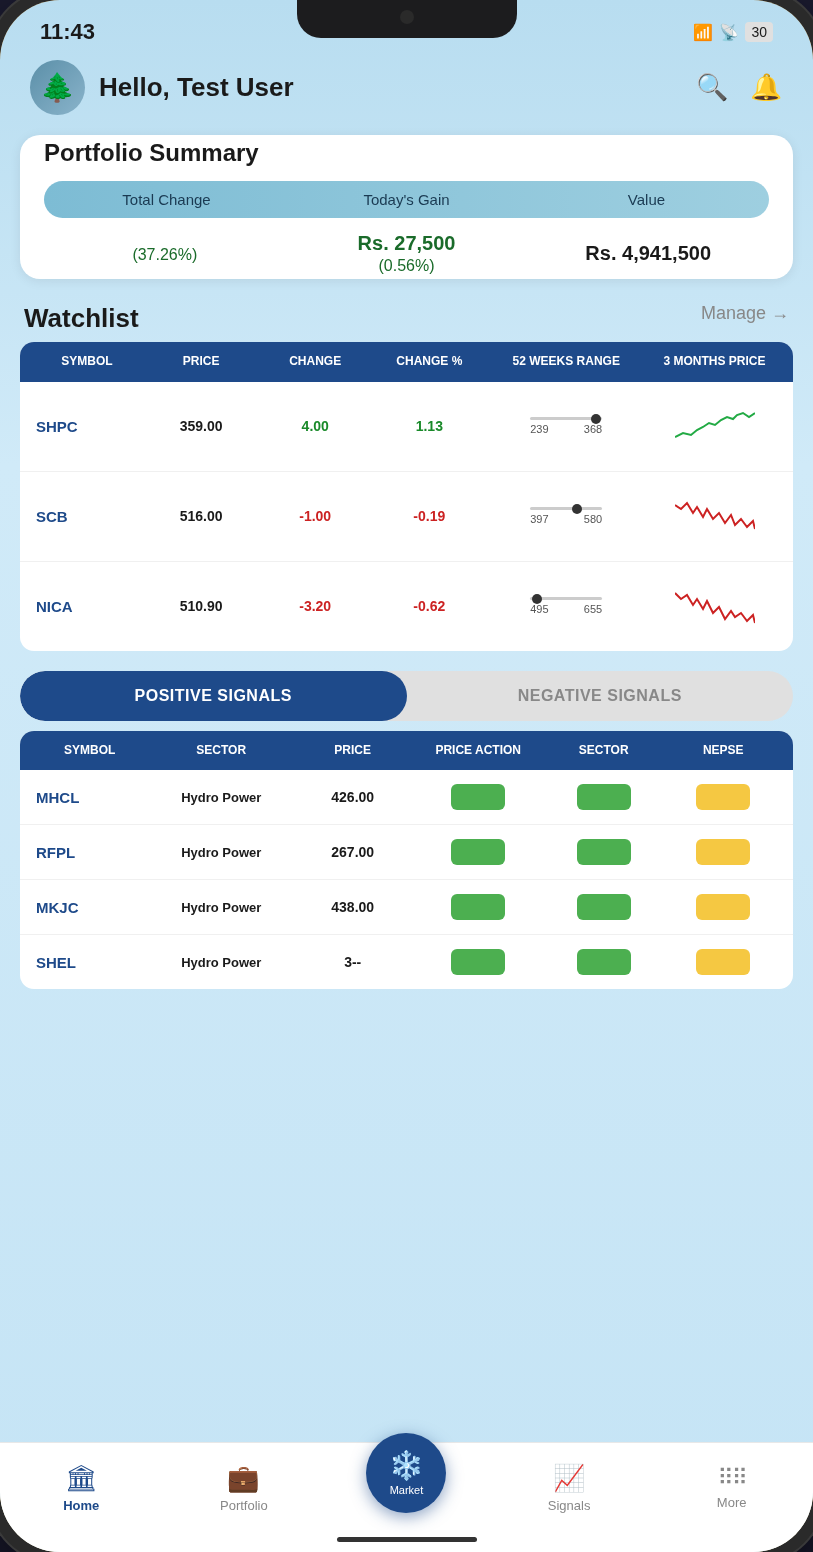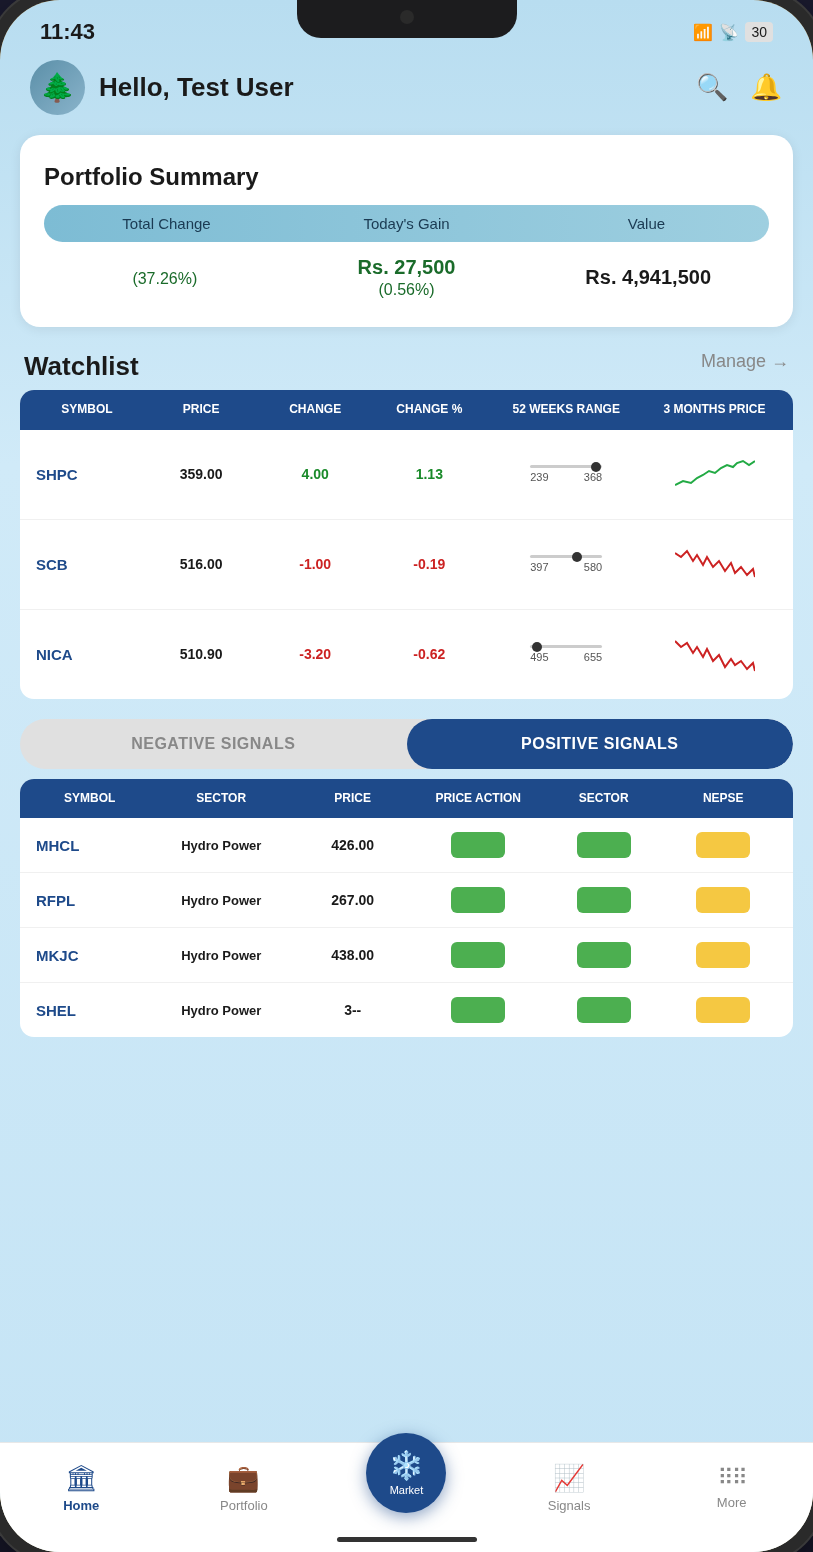--- a/index.html
+++ b/index.html
@@ -104,21 +104,21 @@
       overflow-y: auto;
       height: calc(100% - 50px);
       padding-bottom: 100px;
     }
     .scroll-content::-webkit-scrollbar { display: none; }
     
     .portfolio-card {
       margin: 10px 20px;
       background: white;
       border-radius: 20px;
-      padding: 28px 24px;
+      padding: 4px 24px;
       box-shadow: 0 2px 12px rgba(0,0,0,0.08);
     }
     .portfolio-title {
       font-size: 24px;
       font-weight: 600;
       color: #1a1a1a;
       margin-bottom: 14px;
     }
     .portfolio-header-row {
       background: linear-gradient(90deg, #7dbcd4, #9ecfe0);
@@ -498,22 +498,22 @@
           </div>
           <div class="td">
             <svg class="mini-chart" viewBox="0 0 80 40">
               <polyline points="0,8 6,14 12,10 18,20 22,14 28,24 32,16 38,28 44,22 50,34 56,26 60,32 66,28 72,36 78,30 80,38" fill="none" stroke="#cc2222" stroke-width="2"></polyline>
             </svg>
           </div>
         </div>
       </div>
 
       <div class="signals-toggle">
+        <div class="signal-btn active">POSITIVE SIGNALS</div>
         <div class="signal-btn inactive">NEGATIVE SIGNALS</div>
-        <div class="signal-btn active">POSITIVE SIGNALS</div>
       </div>
 
       <div class="signals-table">
         <div class="signals-table-header">
           <div class="th">SYMBOL</div>
           <div class="th">SECTOR</div>
           <div class="th">PRICE</div>
           <div class="th">PRICE ACTION</div>
           <div class="th">SECTOR</div>
           <div class="th">NEPSE</div>

